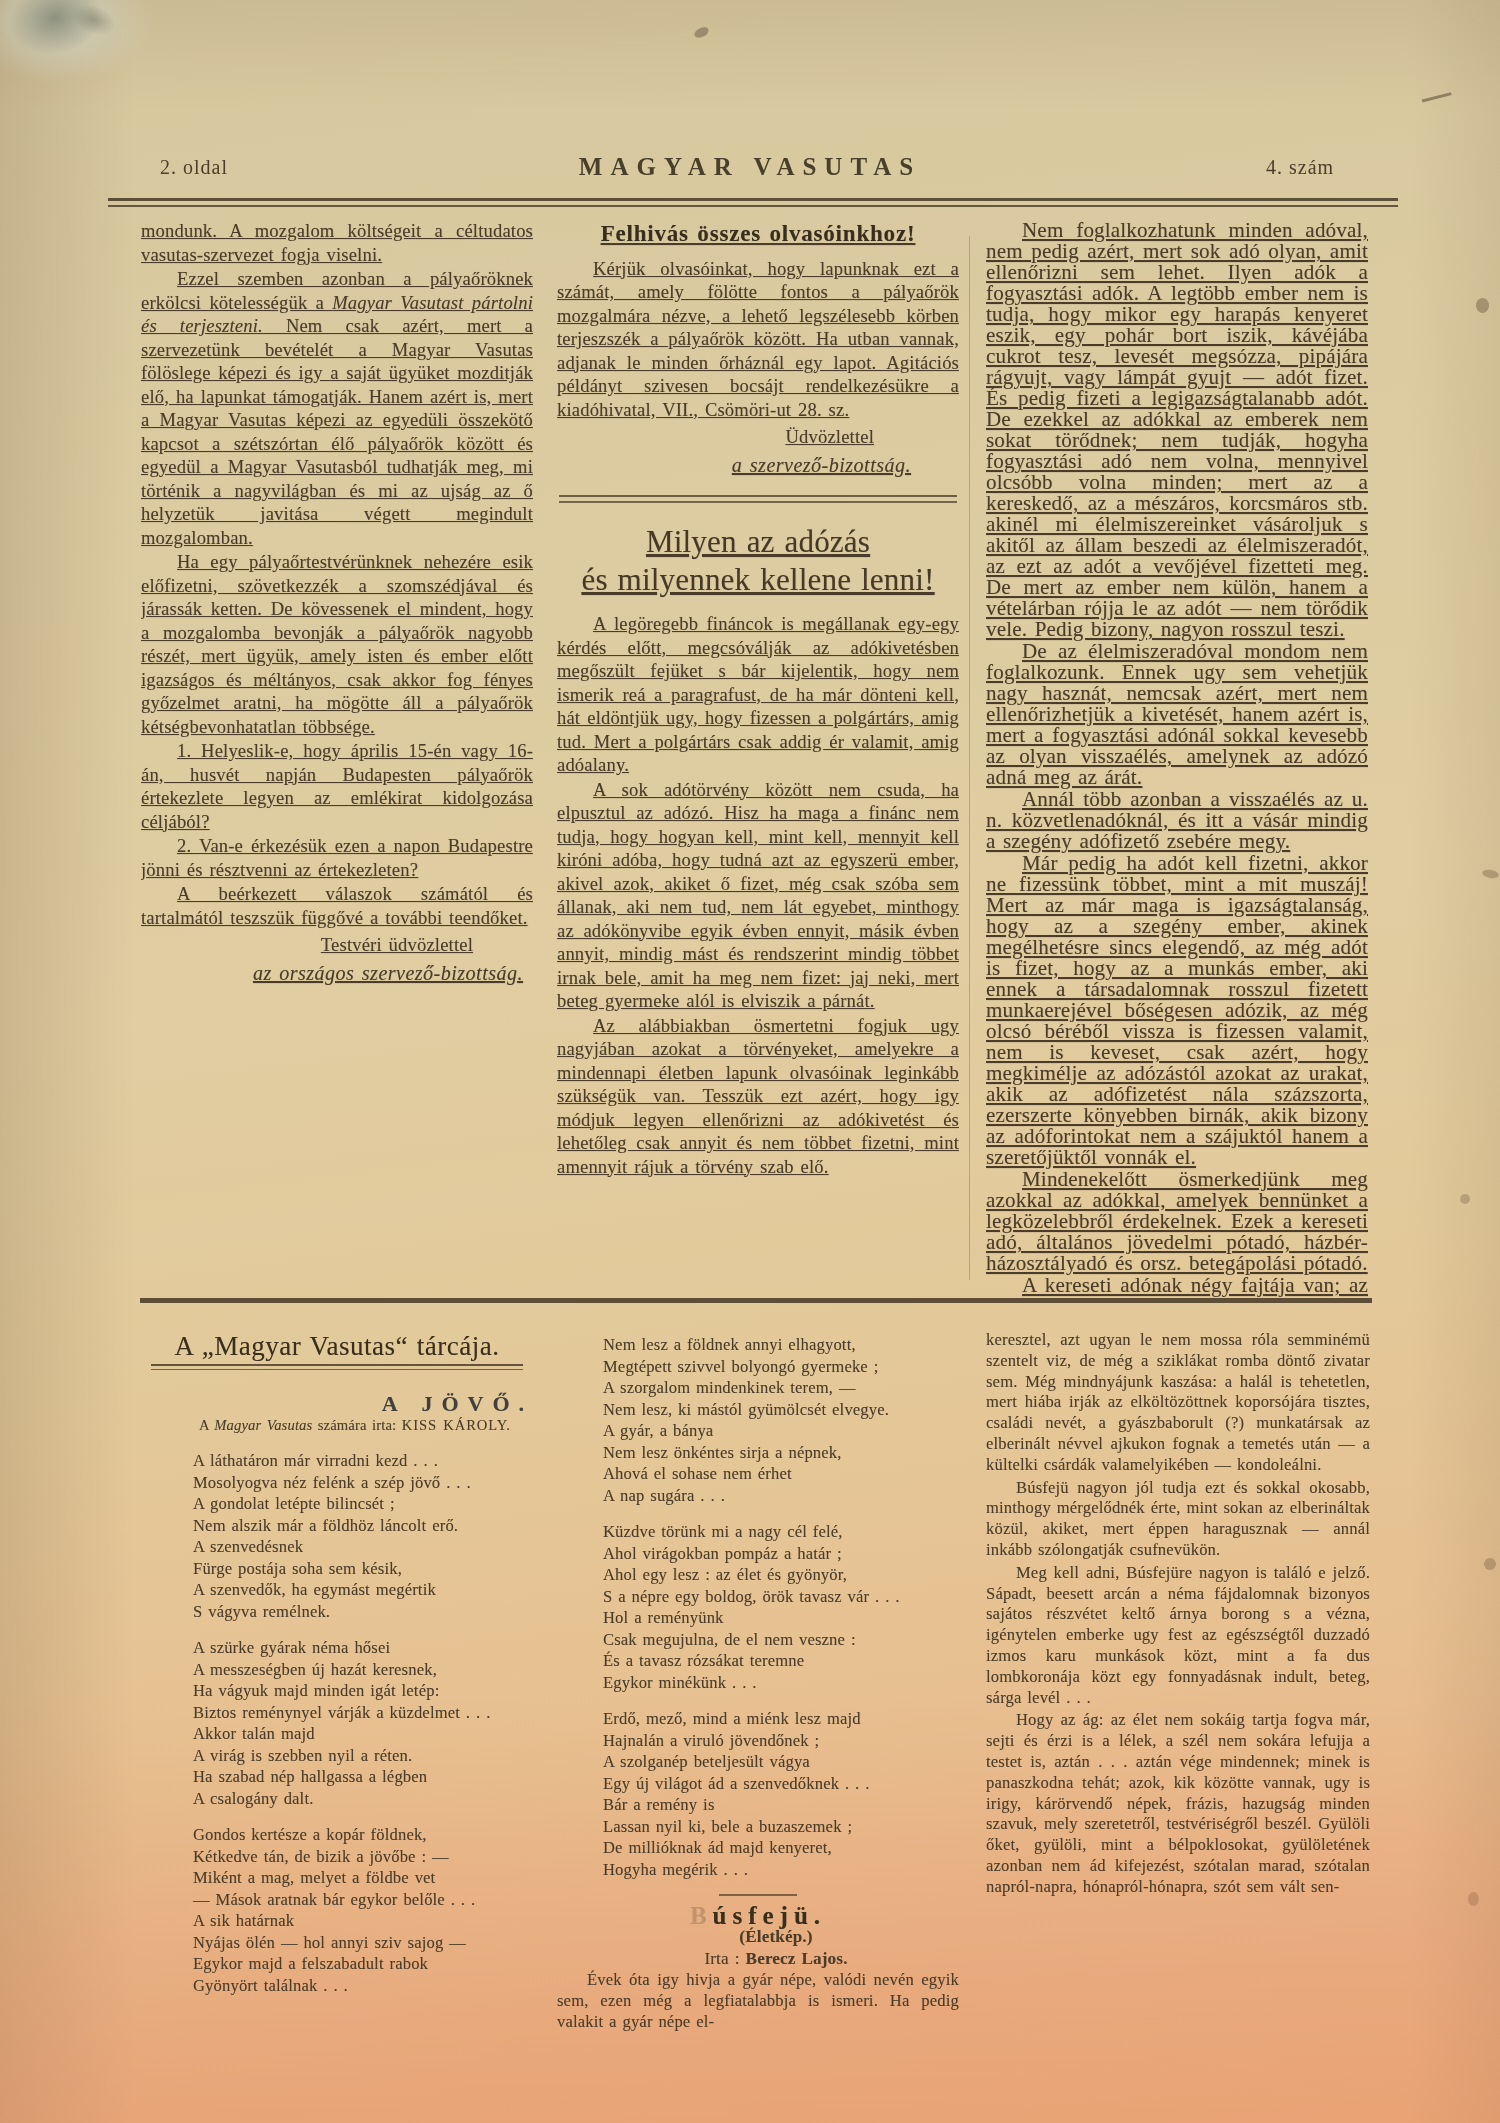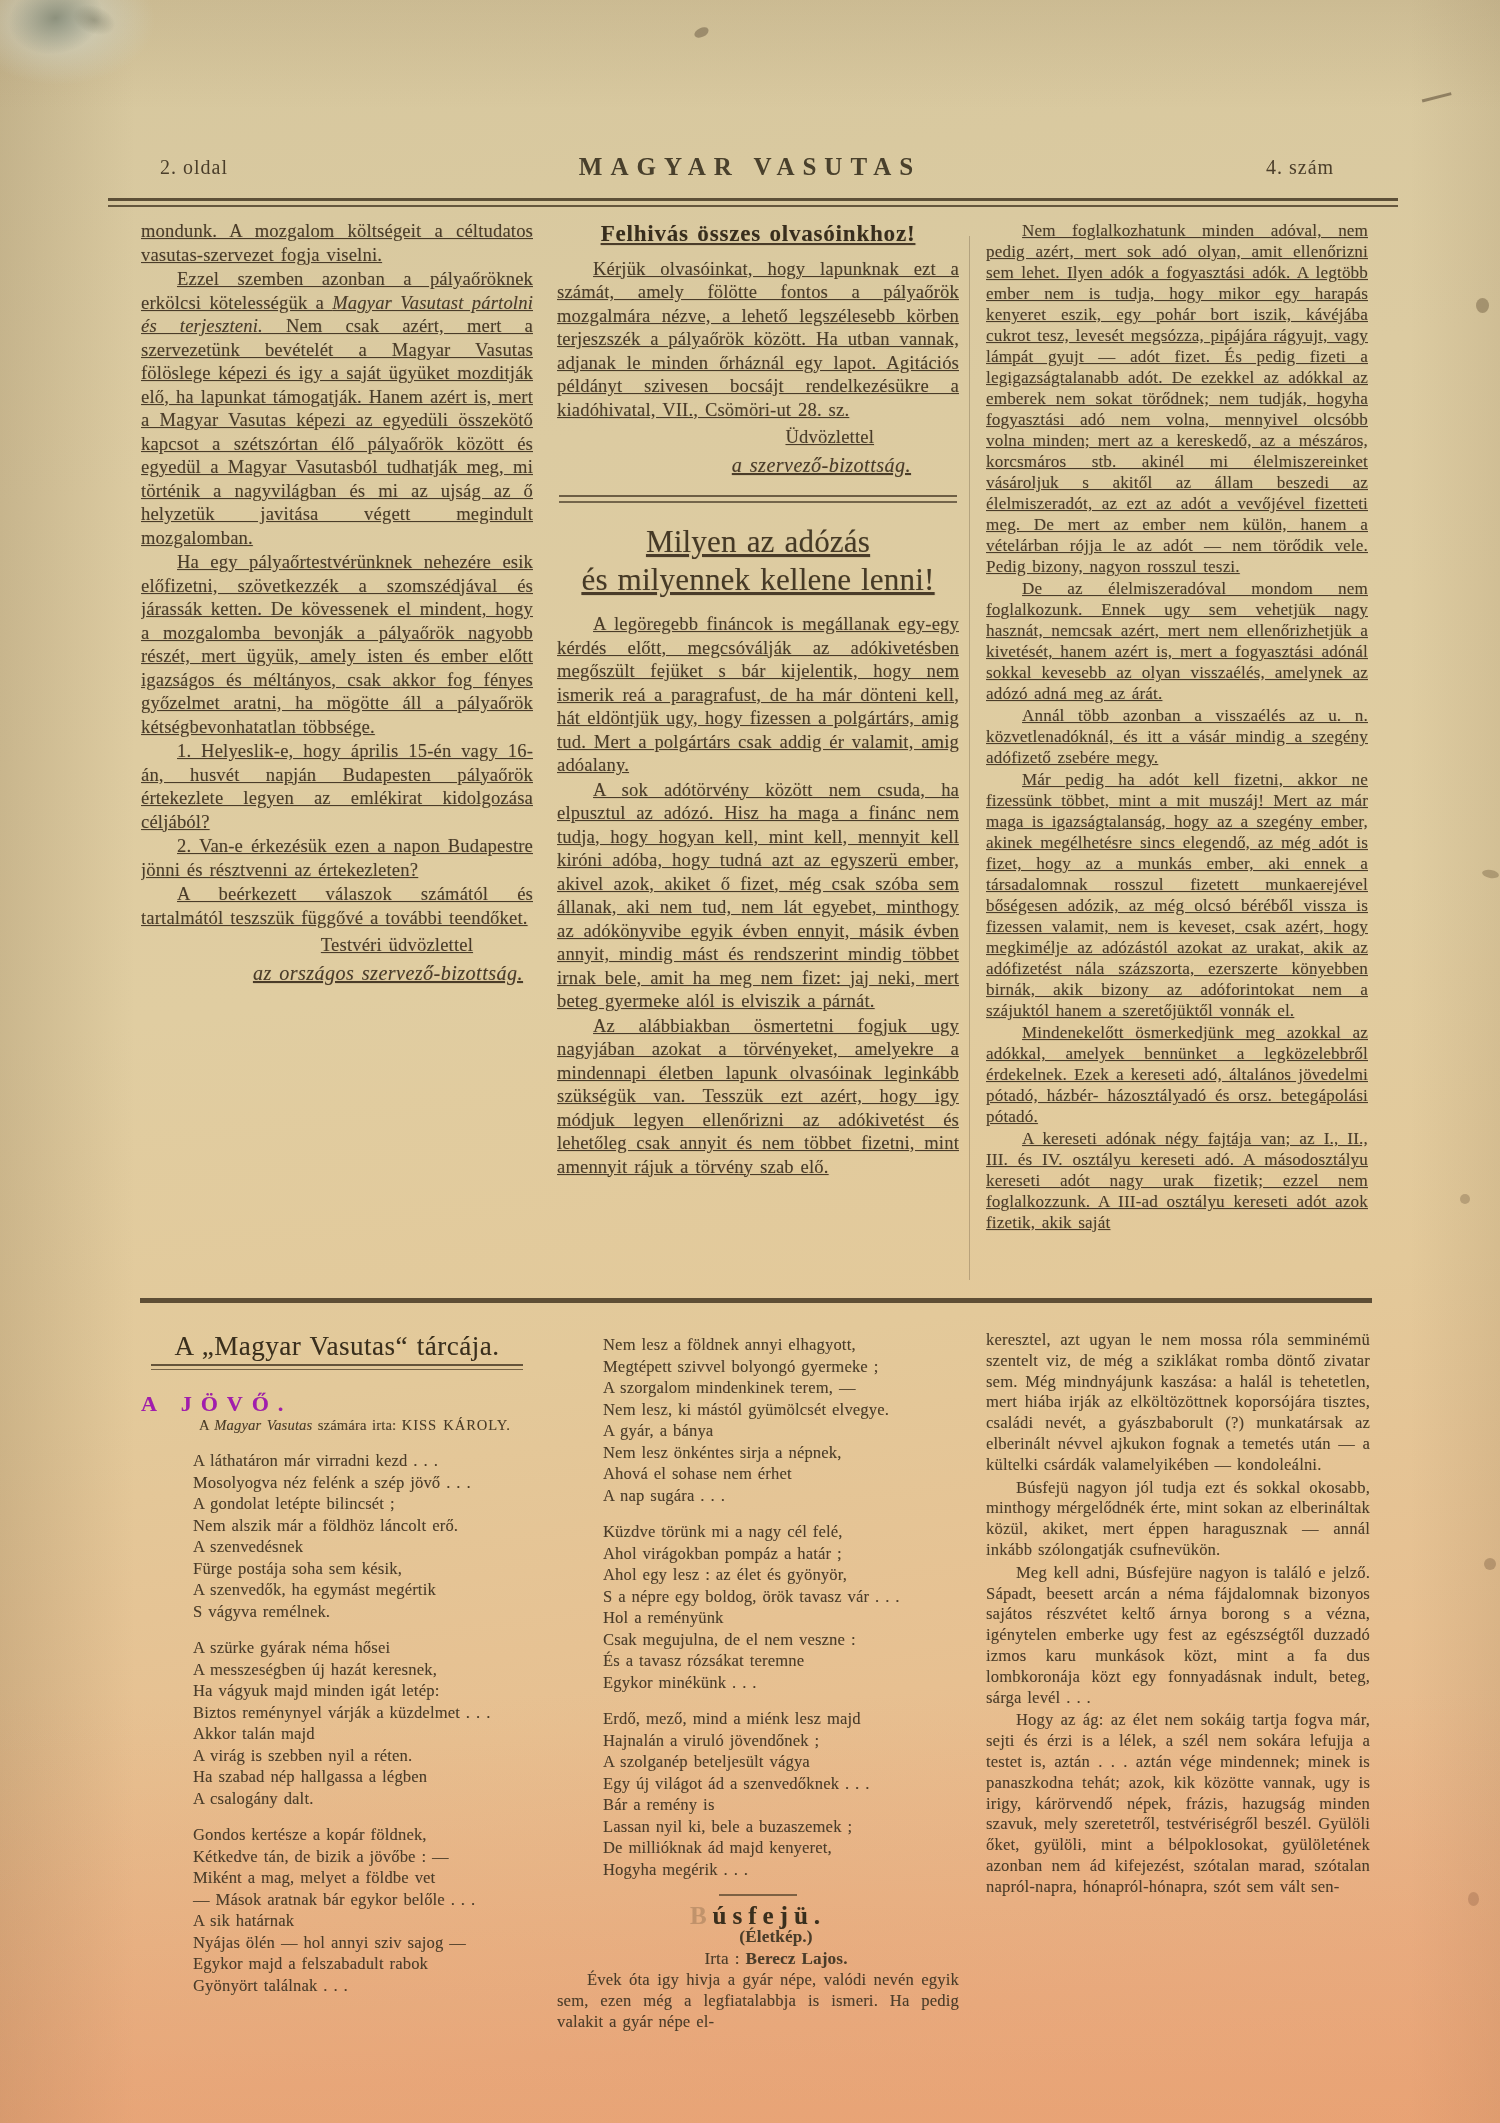--- a/index.html
+++ b/index.html
@@ -39,21 +39,21 @@
     font-size:25px;font-weight:bold;letter-spacing:8px;color:#49402c;}
   .header-rule{position:absolute;left:108px;width:1290px;top:198px;height:4px;
     border-top:3px solid rgba(72,59,38,.85);border-bottom:2px solid rgba(72,59,38,.8);}
 
   
   .tcol{position:absolute;top:220px;height:1078px;overflow:hidden;text-align:justify;
     font-size:18.5px;line-height:23.5px;word-spacing:2px;letter-spacing:.2px;
     text-shadow:.3px .3px .7px rgba(60,45,25,.30);text-decoration:underline;}
   #tcol1{left:141px;width:392px;}
   #tcol2{left:557px;width:402px;}
-  #tcol3{left:986px;width:382px;font-size:17px;line-height:21px;}
+  #tcol3{left:986px;width:382px;font-size:21px;line-height:21px;}
   .tcol p,.bcol p{margin:0 0 1px 0;text-indent:36px;}
   p.noindent{text-indent:0;}
   .closer-right{text-align:right;text-indent:0 !important;padding-right:60px;margin-top:4px !important;}
   .closer-sig{text-align:right;text-indent:0 !important;font-style:italic;font-size:20px;
     padding-right:10px;margin-top:4px !important;letter-spacing:.5px;}
   #tcol2 .closer-right{padding-right:85px;}
   #tcol2 .closer-sig{padding-right:48px;}
   .col2-heading{margin:2px 0 12px;text-align:center;font-size:23px;font-weight:bold;
     letter-spacing:.8px;color:#382e1d;text-indent:0;}
   .dbl-rule{height:4px;border-top:2px solid rgba(72,58,38,.75);border-bottom:2px solid rgba(72,58,38,.7);
@@ -69,22 +69,22 @@
   .bcol{position:absolute;top:1330px;height:775px;overflow:hidden;text-align:justify;
     font-size:16.5px;line-height:20.8px;word-spacing:1.5px;letter-spacing:.2px;
     text-shadow:.3px .3px .6px rgba(60,45,25,.28);}
   #bcol1{left:141px;width:392px;}
   #bcol2{left:557px;width:402px;}
   #bcol3{left:986px;width:384px;}
   .tarca-banner{margin:6px 0 0;text-align:center;font-size:27px;font-weight:normal;
     color:#3a2f1d;letter-spacing:.5px;text-indent:0;}
   .banner-rule{width:372px;margin:7px auto 0;height:3px;
     border-top:2px solid rgba(70,55,35,.8);border-bottom:1.5px solid rgba(70,55,35,.7);}
-  .poem-title{margin:24px 0 0;text-align:left;font-size:22px;font-weight:bold;
-    letter-spacing:9px;color:#a21caf;text-indent:0;}
+  .poem-title{margin:24px 0 0;text-align:right;font-size:22px;font-weight:bold;
+    letter-spacing:9px;color:#404040;text-indent:0;}
   .poem-byline{margin:9px 0 0;text-align:center;font-size:14.5px;color:#4a3c28;text-indent:0;}
   .poem-byline .it{font-style:italic;}
   .poem-byline .author{letter-spacing:1px;}
   .stanza{margin:15px 0 0 52px;text-align:left;font-size:16.5px;line-height:21.5px;}
   .stanza div{white-space:nowrap;}
   #bcol2 .stanza{margin-left:46px;}
   #bcol2 .stanza:first-child{margin-top:4px;}
   .poem-divider{width:78px;margin:14px auto 10px;height:0;border-top:2px solid rgba(80,62,40,.7);}
   .story-title{margin:8px 0 0;text-align:center;font-size:25px;font-weight:bold;
     letter-spacing:6px;color:#3a2f1d;text-indent:0;}

